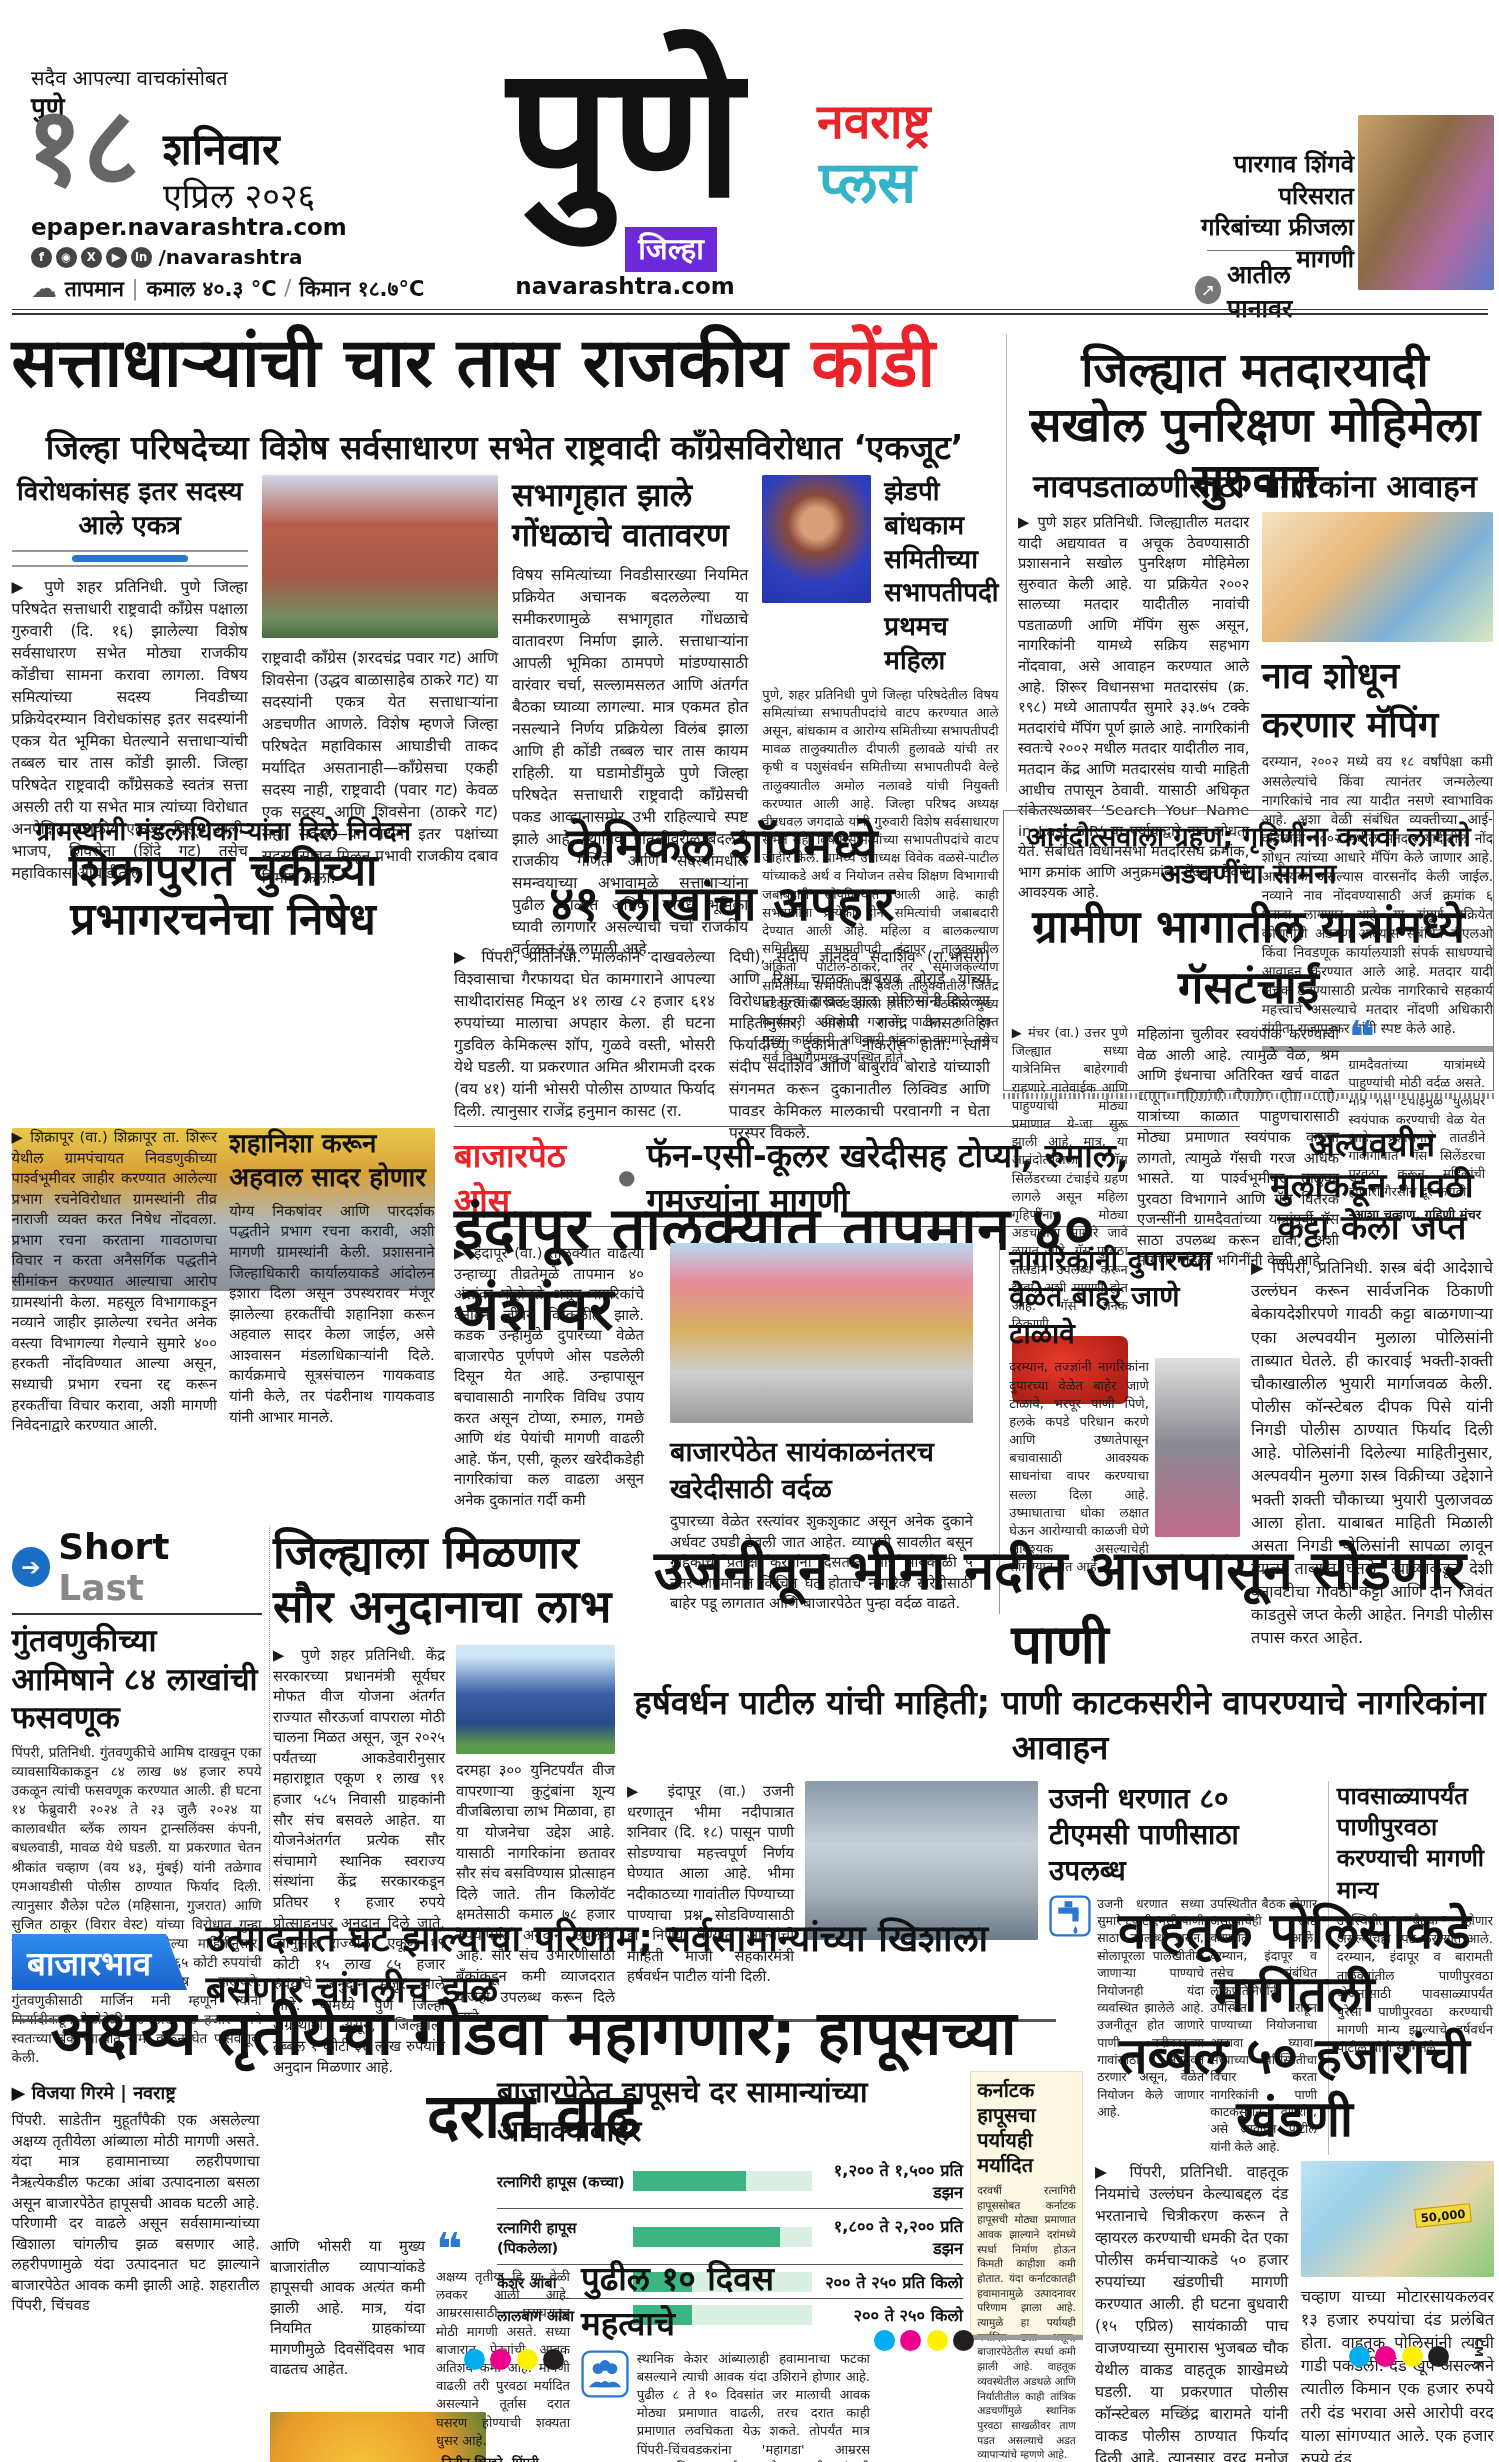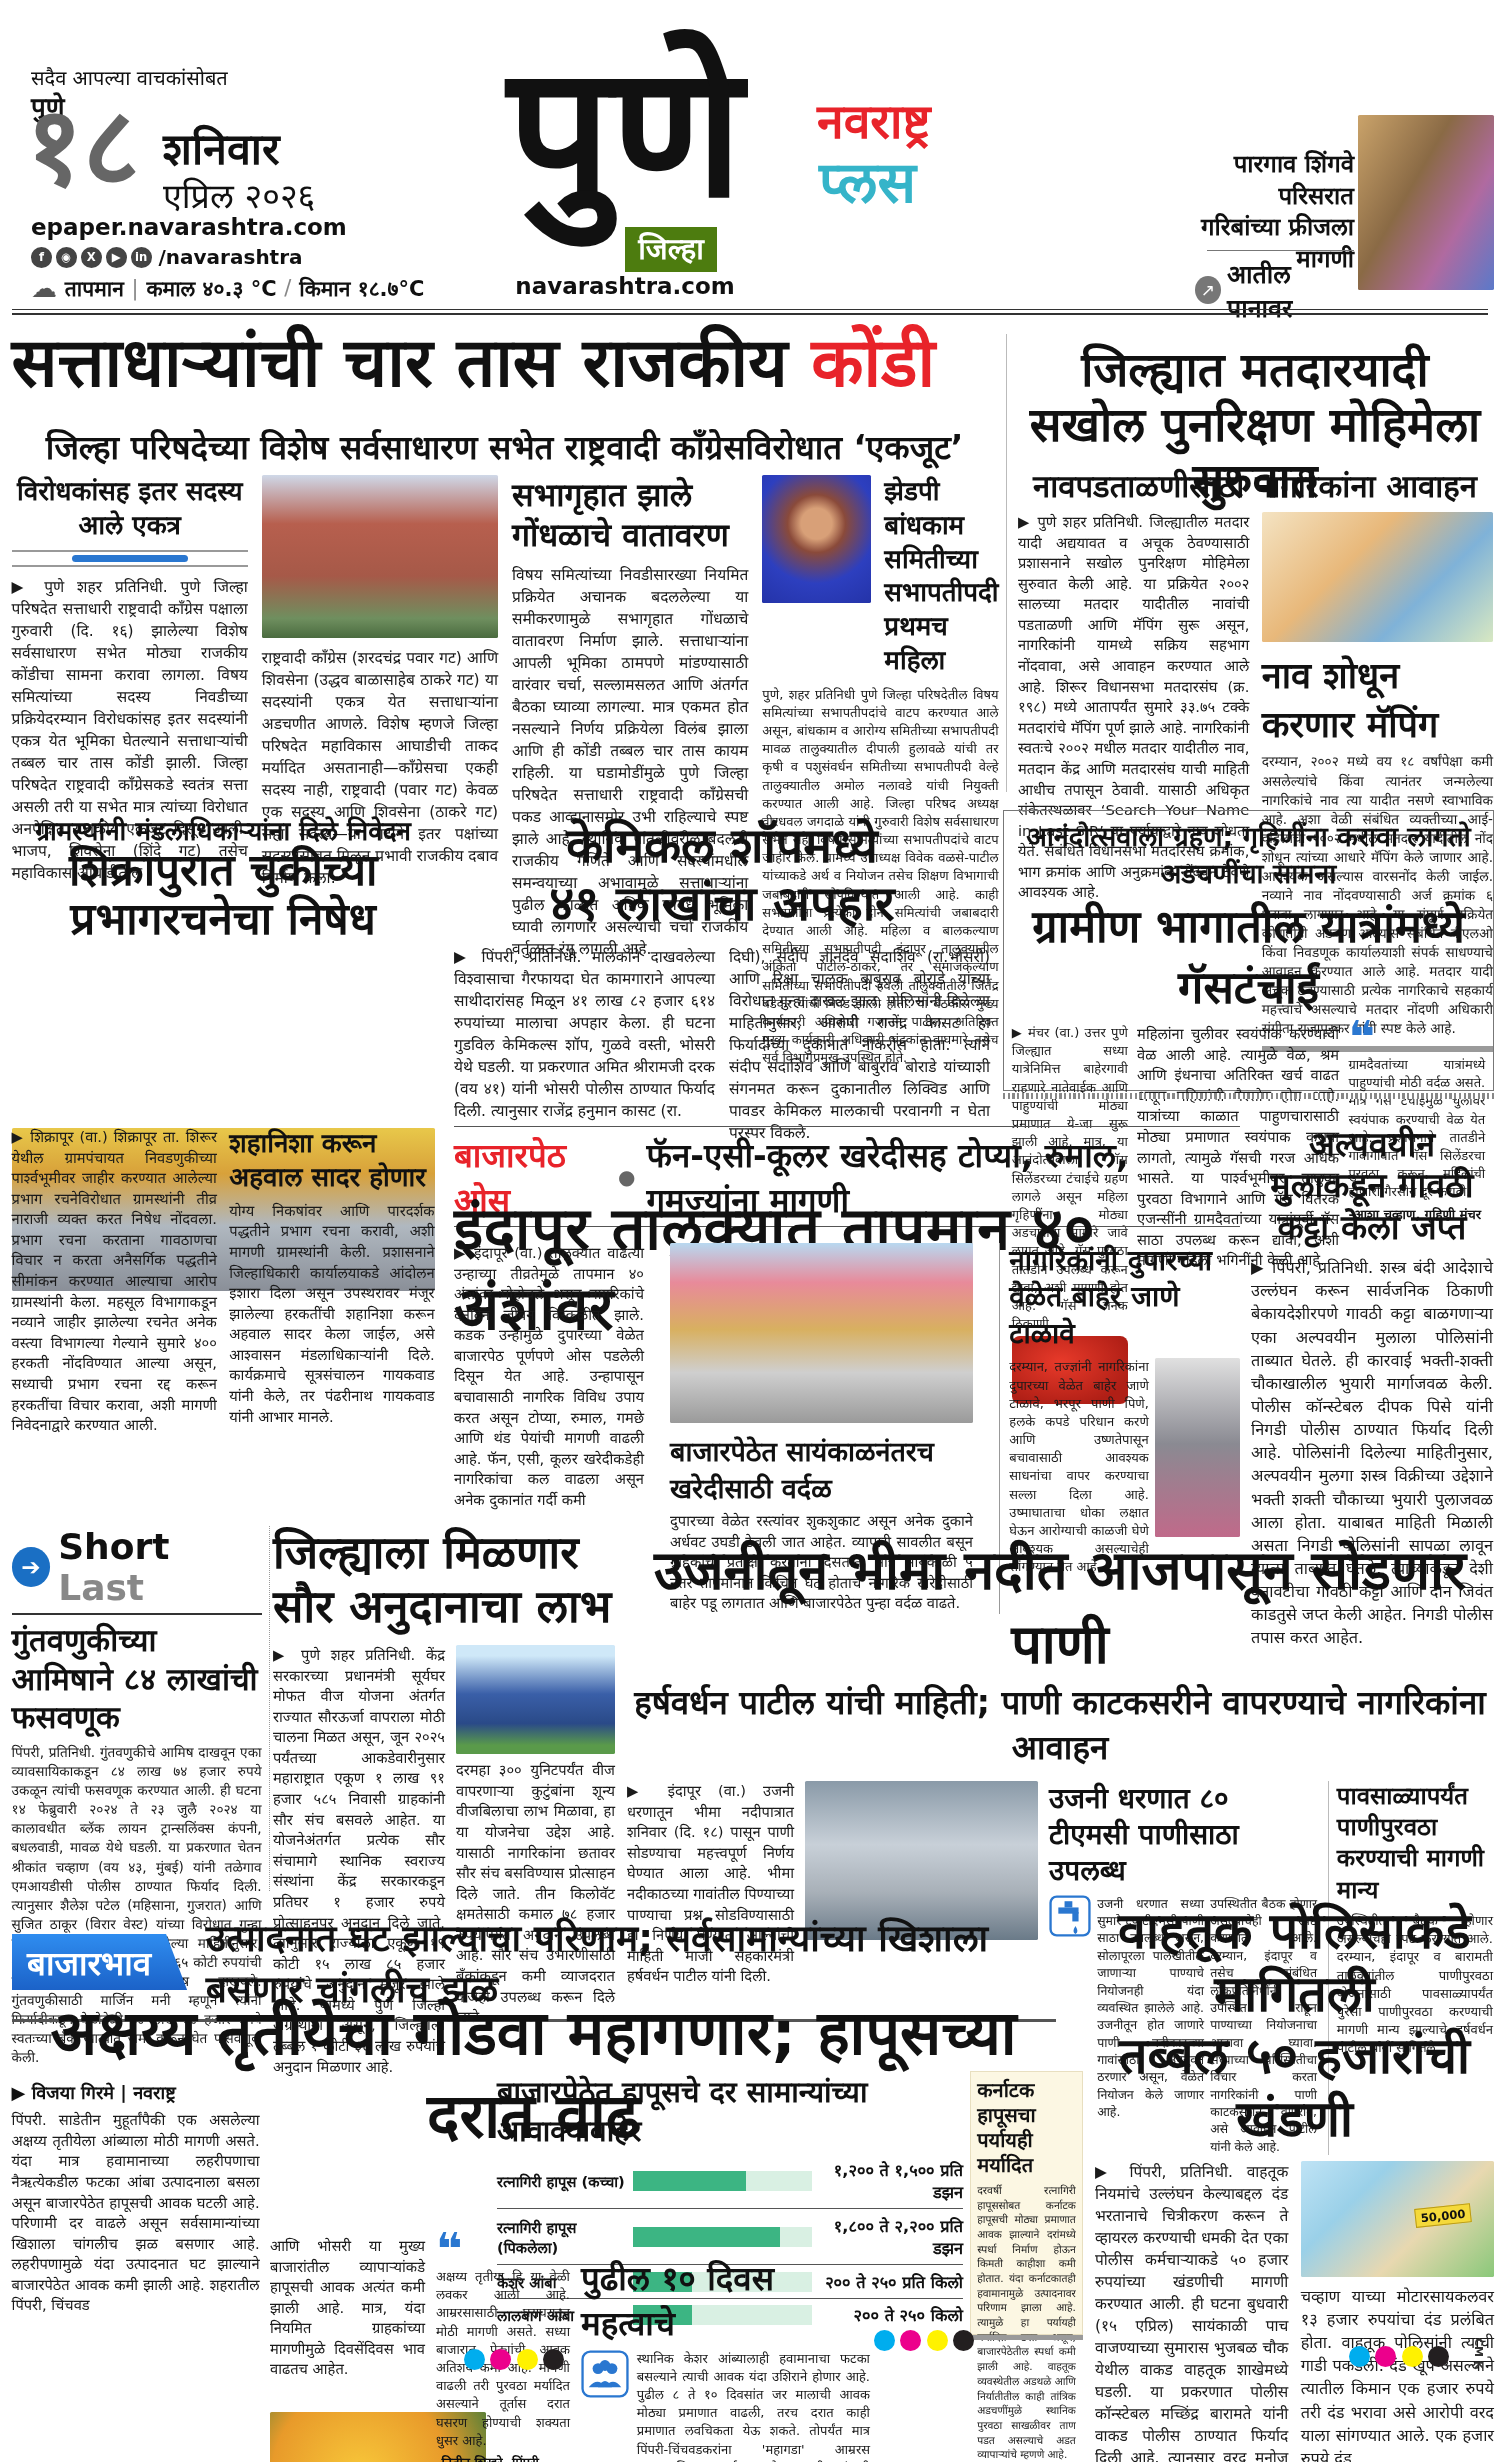--- a/index.html
+++ b/index.html
@@ -64,21 +64,21 @@
   <div class="abs" style="left:31px;top:273px;display:flex;align-items:center;gap:7.8px;font-size:21px;">
     <span style="font-size:26px;color:#555;">☁</span>
     <span class="b">तापमान</span>
     <span style="color:#888;">|</span>
     <span class="b">कमाल ४०.३ °C</span>
     <span style="color:#888;">/</span>
     <span class="b">किमान १८.७°C</span>
   </div>
 
   <div class="abs b" style="left:458px;top:23px;width:334px;font-size:182px;line-height:1.2;text-align:center;">पुणे</div>
-  <div class="abs b ctr" style="left:625px;top:227px;width:92px;height:45px;background:#4d7c0f;color:#fff;font-size:29.5px;line-height:45px;">जिल्हा</div>
+  <div class="abs b ctr" style="left:625px;top:227px;width:92px;height:45px;background:#6d28d9;color:#fff;font-size:29.5px;line-height:45px;">जिल्हा</div>
   <div class="abs b ctr" style="left:497px;top:273px;width:256px;font-size:23px;">navarashtra.com</div>
   <div class="abs b" style="left:817px;top:87px;font-size:48px;color:#e8232a;">नवराष्ट्र</div>
   <div class="abs b" style="left:819px;top:141px;font-size:57px;color:#35b4c9;">प्लस</div>
 
   <div class="abs b" style="left:1199px;top:149px;width:155px;font-size:24px;line-height:1.32;text-align:right;">पारगाव शिंगवे परिसरात गरिबांच्या फ्रीजला मागणी</div>
   <div class="abs" style="left:1207px;top:250px;width:147px;border-top:1.6px solid #777;"></div>
   <div class="abs" style="left:1195px;top:256px;width:159px;display:flex;align-items:center;justify-content:flex-end;gap:6.2px;">
     <span style="display:inline-flex;width:28px;height:28px;border-radius:50%;background:#777;color:#fff;align-items:center;justify-content:center;font-size:17px;">↗</span>
     <span class="b" style="font-size:25px;">आतील पानावर</span>
   </div>

